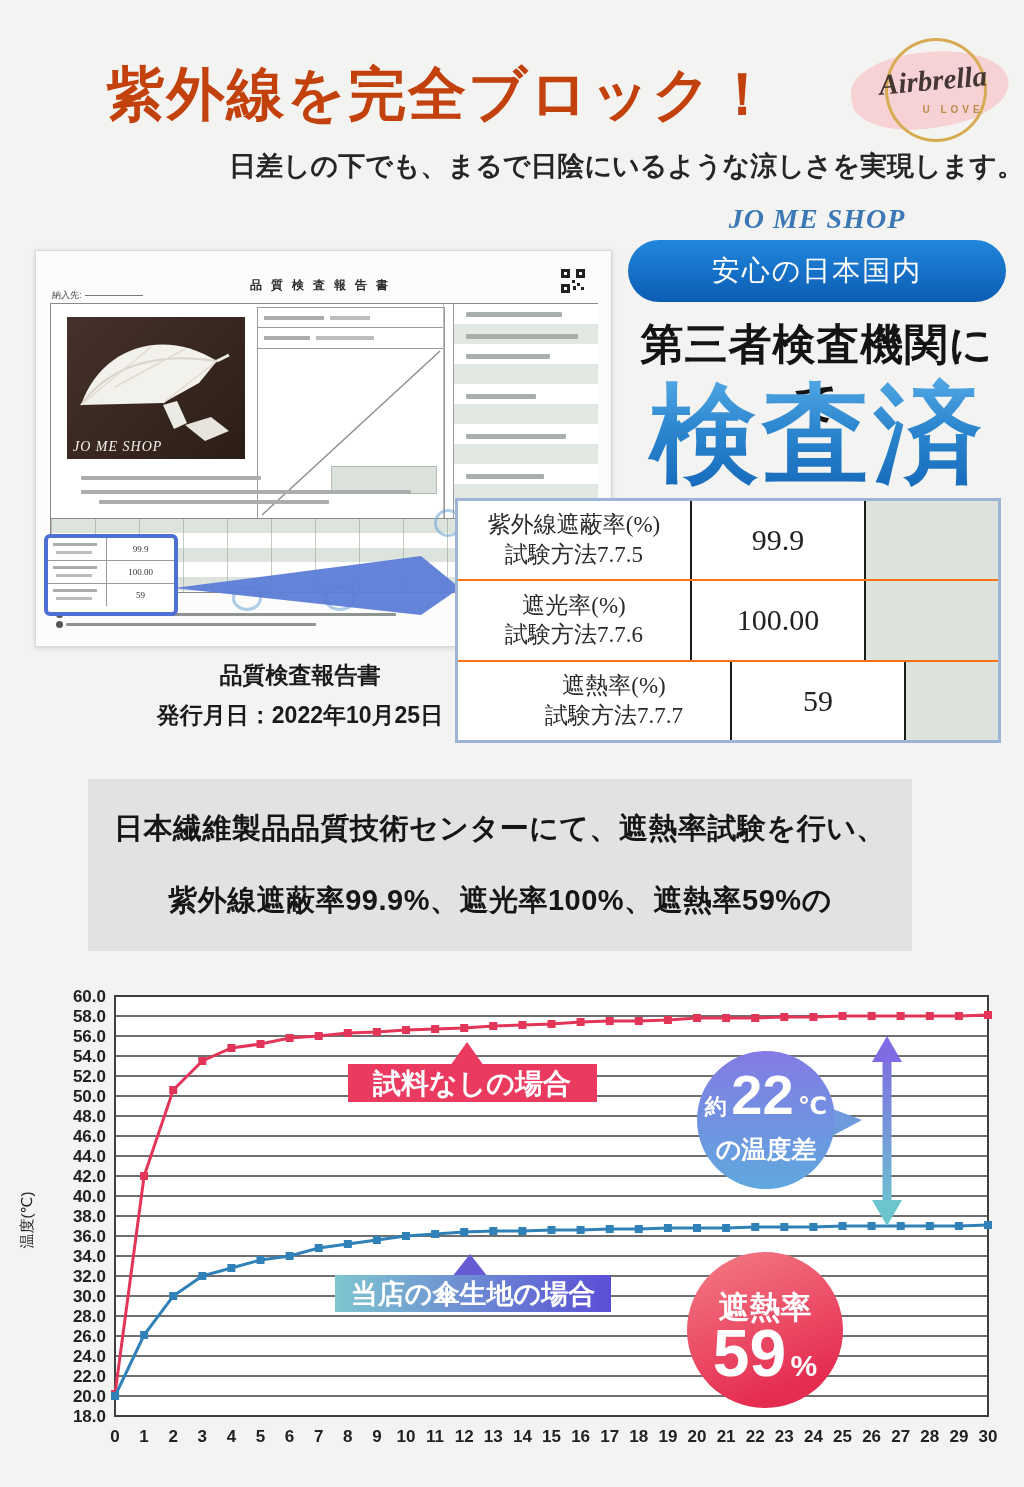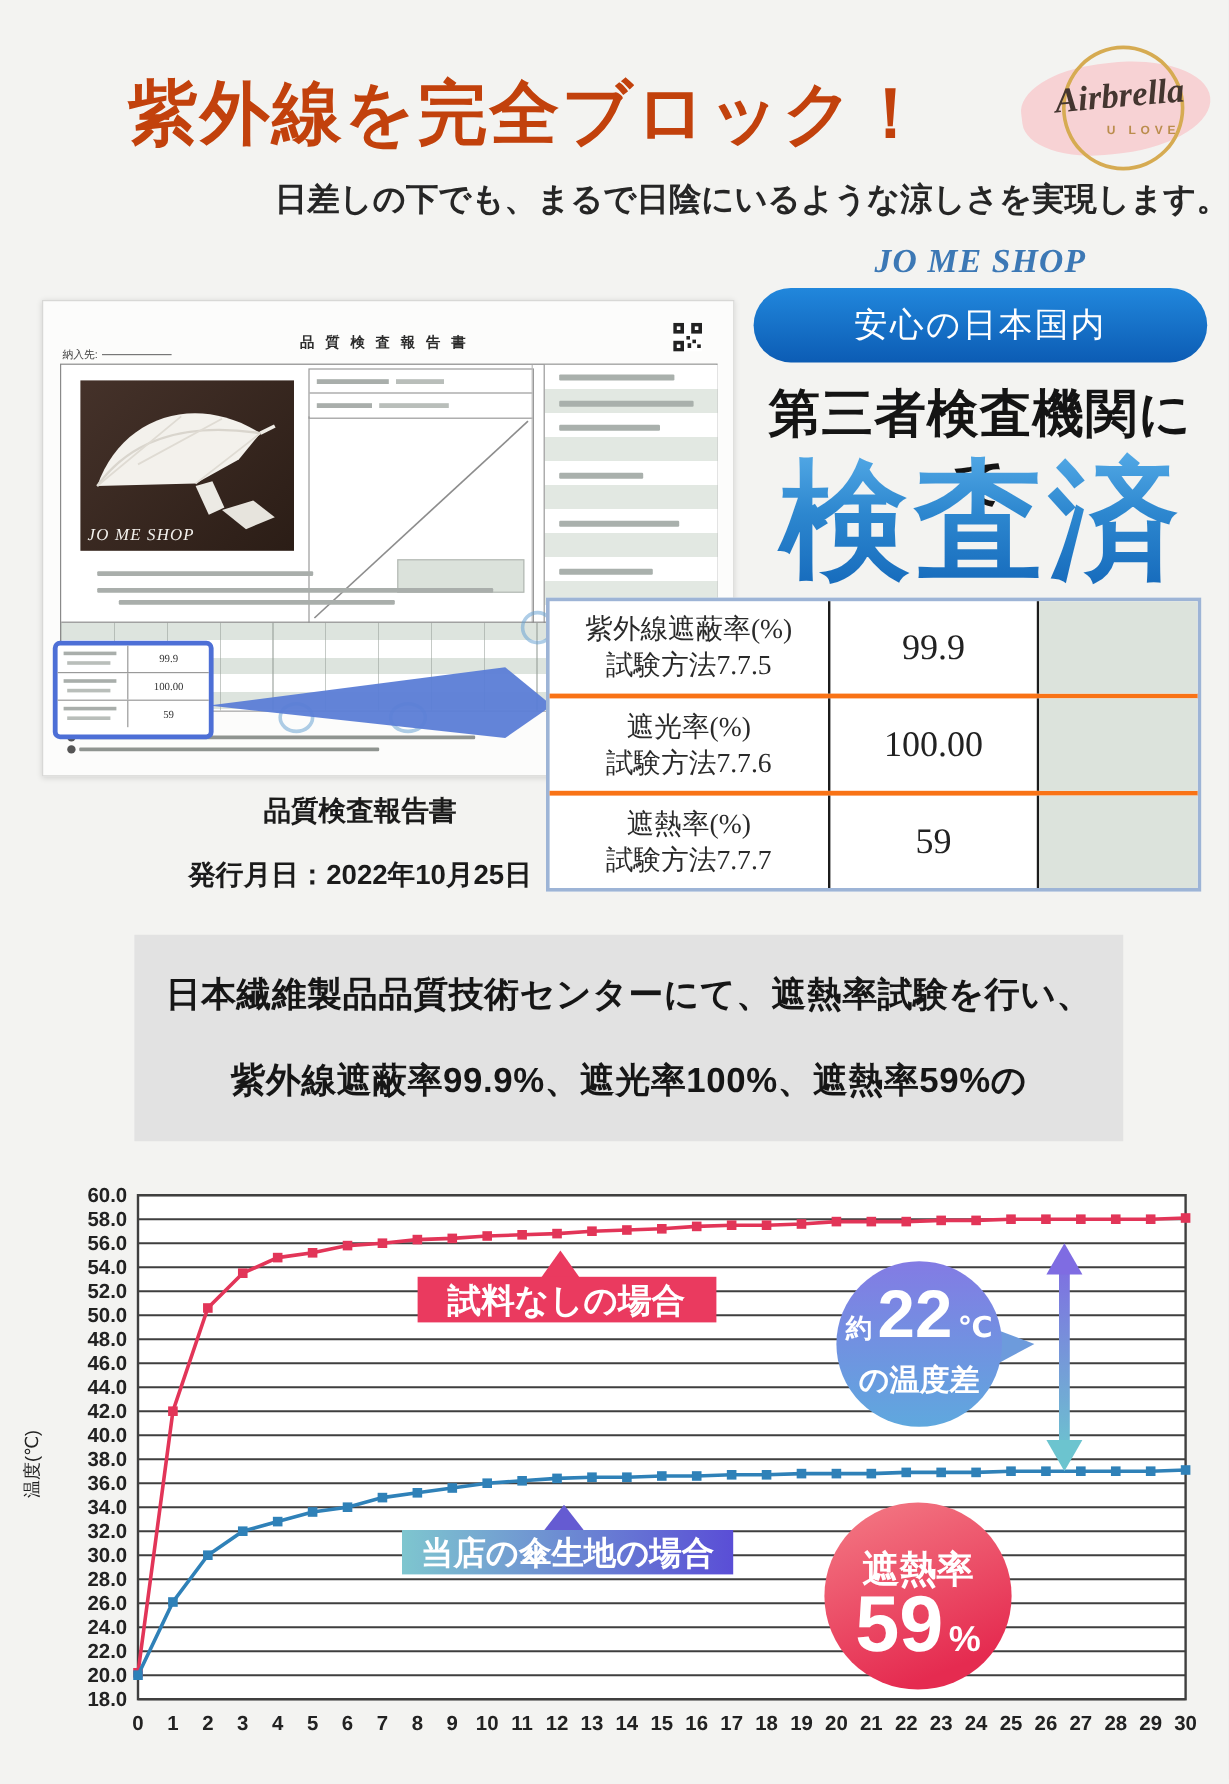--- a/index.html
+++ b/index.html
@@ -59,32 +59,32 @@
   .hibox .mv{flex:1;text-align:center;font-family:"Liberation Serif","DejaVu Serif",serif;font-size:9px;line-height:22px;color:#333;}
   .beam{left:0;top:0;width:575px;height:395px;z-index:2;pointer-events:none;}
   .swirl{border:3px solid #6ba4d4;border-radius:50%;opacity:.55;}
   .doc-foot1,.doc-foot2{position:absolute;height:3px;background:#8f9490;border-radius:1px;}
   .doc-foot1{left:30px;top:362px;width:330px;}
   .doc-foot2{left:30px;top:372px;width:250px;}
   .doc-foot1::before,.doc-foot2::before{content:"";position:absolute;left:-10px;top:-2px;width:7px;height:7px;background:#555;border-radius:50%;}
 
   .doc-caption{left:60px;top:660px;width:480px;text-align:center;color:#1b1b1b;}
   .doc-caption .c1{font-size:23px;font-weight:800;}
-  .doc-caption .c2{font-size:23px;font-weight:800;margin-top:23px;}
+  .doc-caption .c2{font-size:23px;font-weight:800;margin-top:9px;}
 
   
   .rtable{left:455px;top:498px;width:540px;height:239px;border:3px solid #9db4d6;background:#fff;display:flex;flex-direction:column;z-index:5;font-family:"Liberation Serif","DejaVu Serif",serif;}
-  .rtable .row{flex:1;display:flex;border-bottom:4px solid #f97316;}
-  .rtable .row:last-child{border-bottom:none;}
+  .rtable .row{flex:1;display:flex;border-bottom:2px solid #f97316;}
+  .rtable .row:last-child{border-bottom:none;padding-left:40px;}
   .rtable .lab{width:232px;border-right:2px solid #1c1c1c;display:flex;flex-direction:column;align-items:center;justify-content:center;font-size:23px;color:#2a2a2a;line-height:1.3;}
   .rtable .val{width:172px;border-right:2px solid #1c1c1c;display:flex;align-items:center;justify-content:center;font-size:30px;color:#222;}
   .rtable .emp{flex:1;background:#dce3dc;}
 
   
-  .summary{left:112px;top:779px;width:824px;height:172px;background:#e2e2e2;display:flex;flex-direction:column;align-items:center;justify-content:center;gap:32px;}
+  .summary{left:88px;top:779px;width:824px;height:172px;background:#e2e2e2;display:flex;flex-direction:column;align-items:center;justify-content:center;gap:32px;}
   .summary div{font-size:29px;font-weight:800;color:#161616;letter-spacing:.5px;}
 
   
   .chart{left:0;top:958px;width:1024px;height:529px;}
   svg text{font-family:"Liberation Sans","DejaVu Sans",sans-serif;}
 </style>
 </head>
 <body>
 
 <div class="page">

